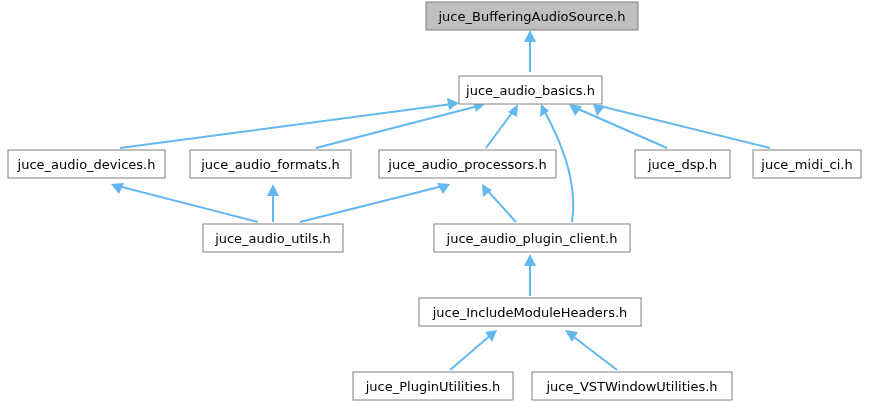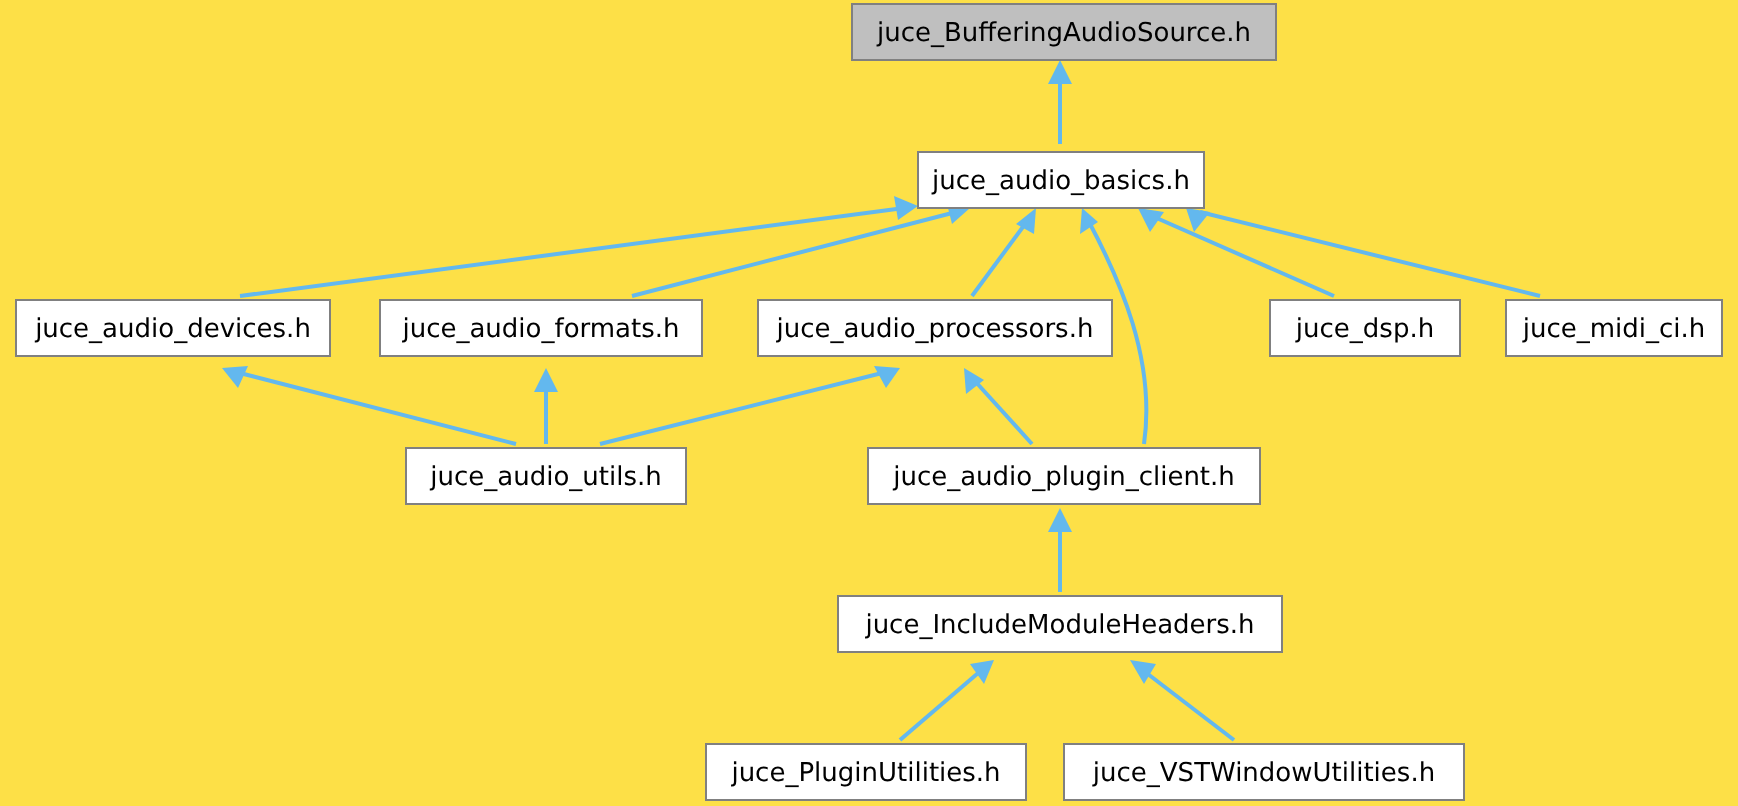--- a/index.html
+++ b/index.html
@@ -4,21 +4,21 @@
 <style>
   html, body {
     margin: 0;
     padding: 0;
     background: #000000;
   }
   #canvas {
     position: relative;
     width: 869px;
     height: 403px;
-    background: #fde047;
+    background: #ffffff;
     overflow: hidden;
     font-family: "DejaVu Sans", sans-serif;
   }
   svg#graph {
     position: absolute;
     left: 0;
     top: 0;
     width: 869px;
     height: 403px;
   }

